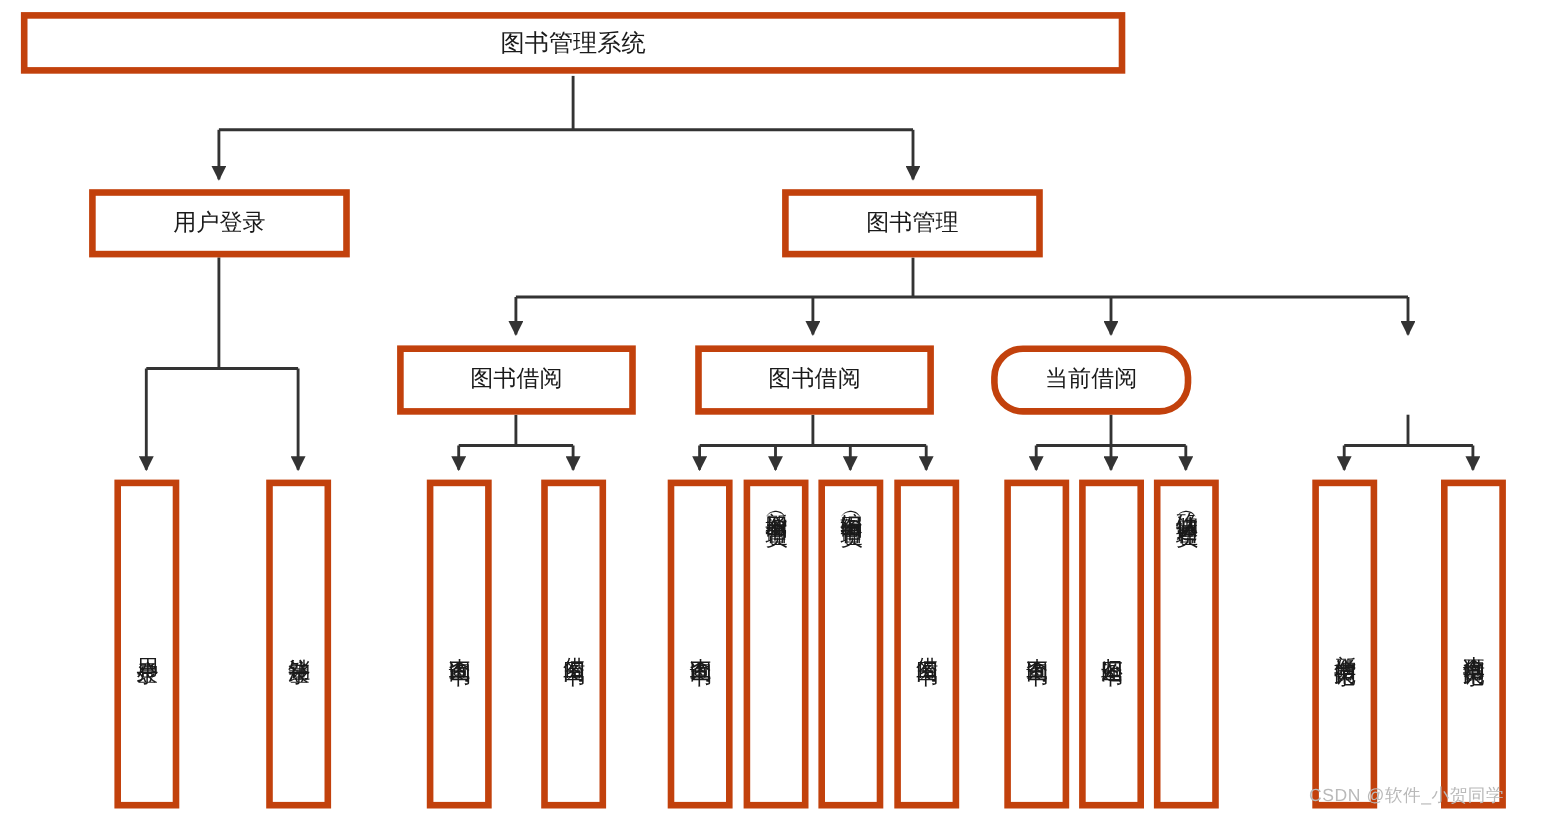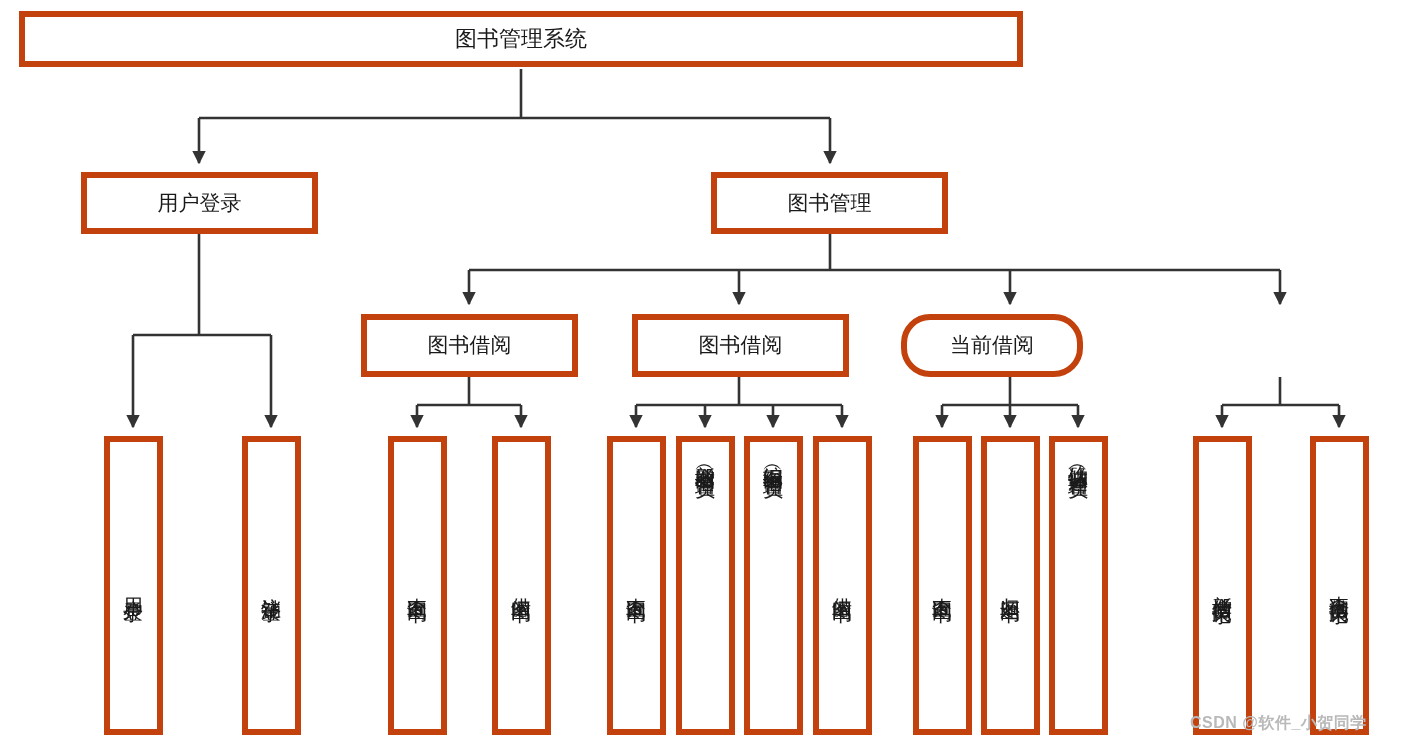--- a/index.html
+++ b/index.html
@@ -184,15 +184,15 @@
     <span class="node-label">确认归还（管理员）</span>
   </div>
 
   <div class="node vertical centered" style="left:1193px; top:436px; width:59px; height:299px;">
     <span class="node-label">新增借阅记录</span>
   </div>
   <div class="node vertical centered" style="left:1310px; top:436px; width:59px; height:299px;">
     <span class="node-label">查询借阅记录</span>
   </div>
 
-  <div class="watermark" style="left:1190px; top:713px;font-weight:bold;">CSDN @软件_小贺同学</div>
+  <div class="watermark" style="left:1190px; top:713px;">CSDN @软件_小贺同学</div>
 
 </div>
 
 </body></html>

